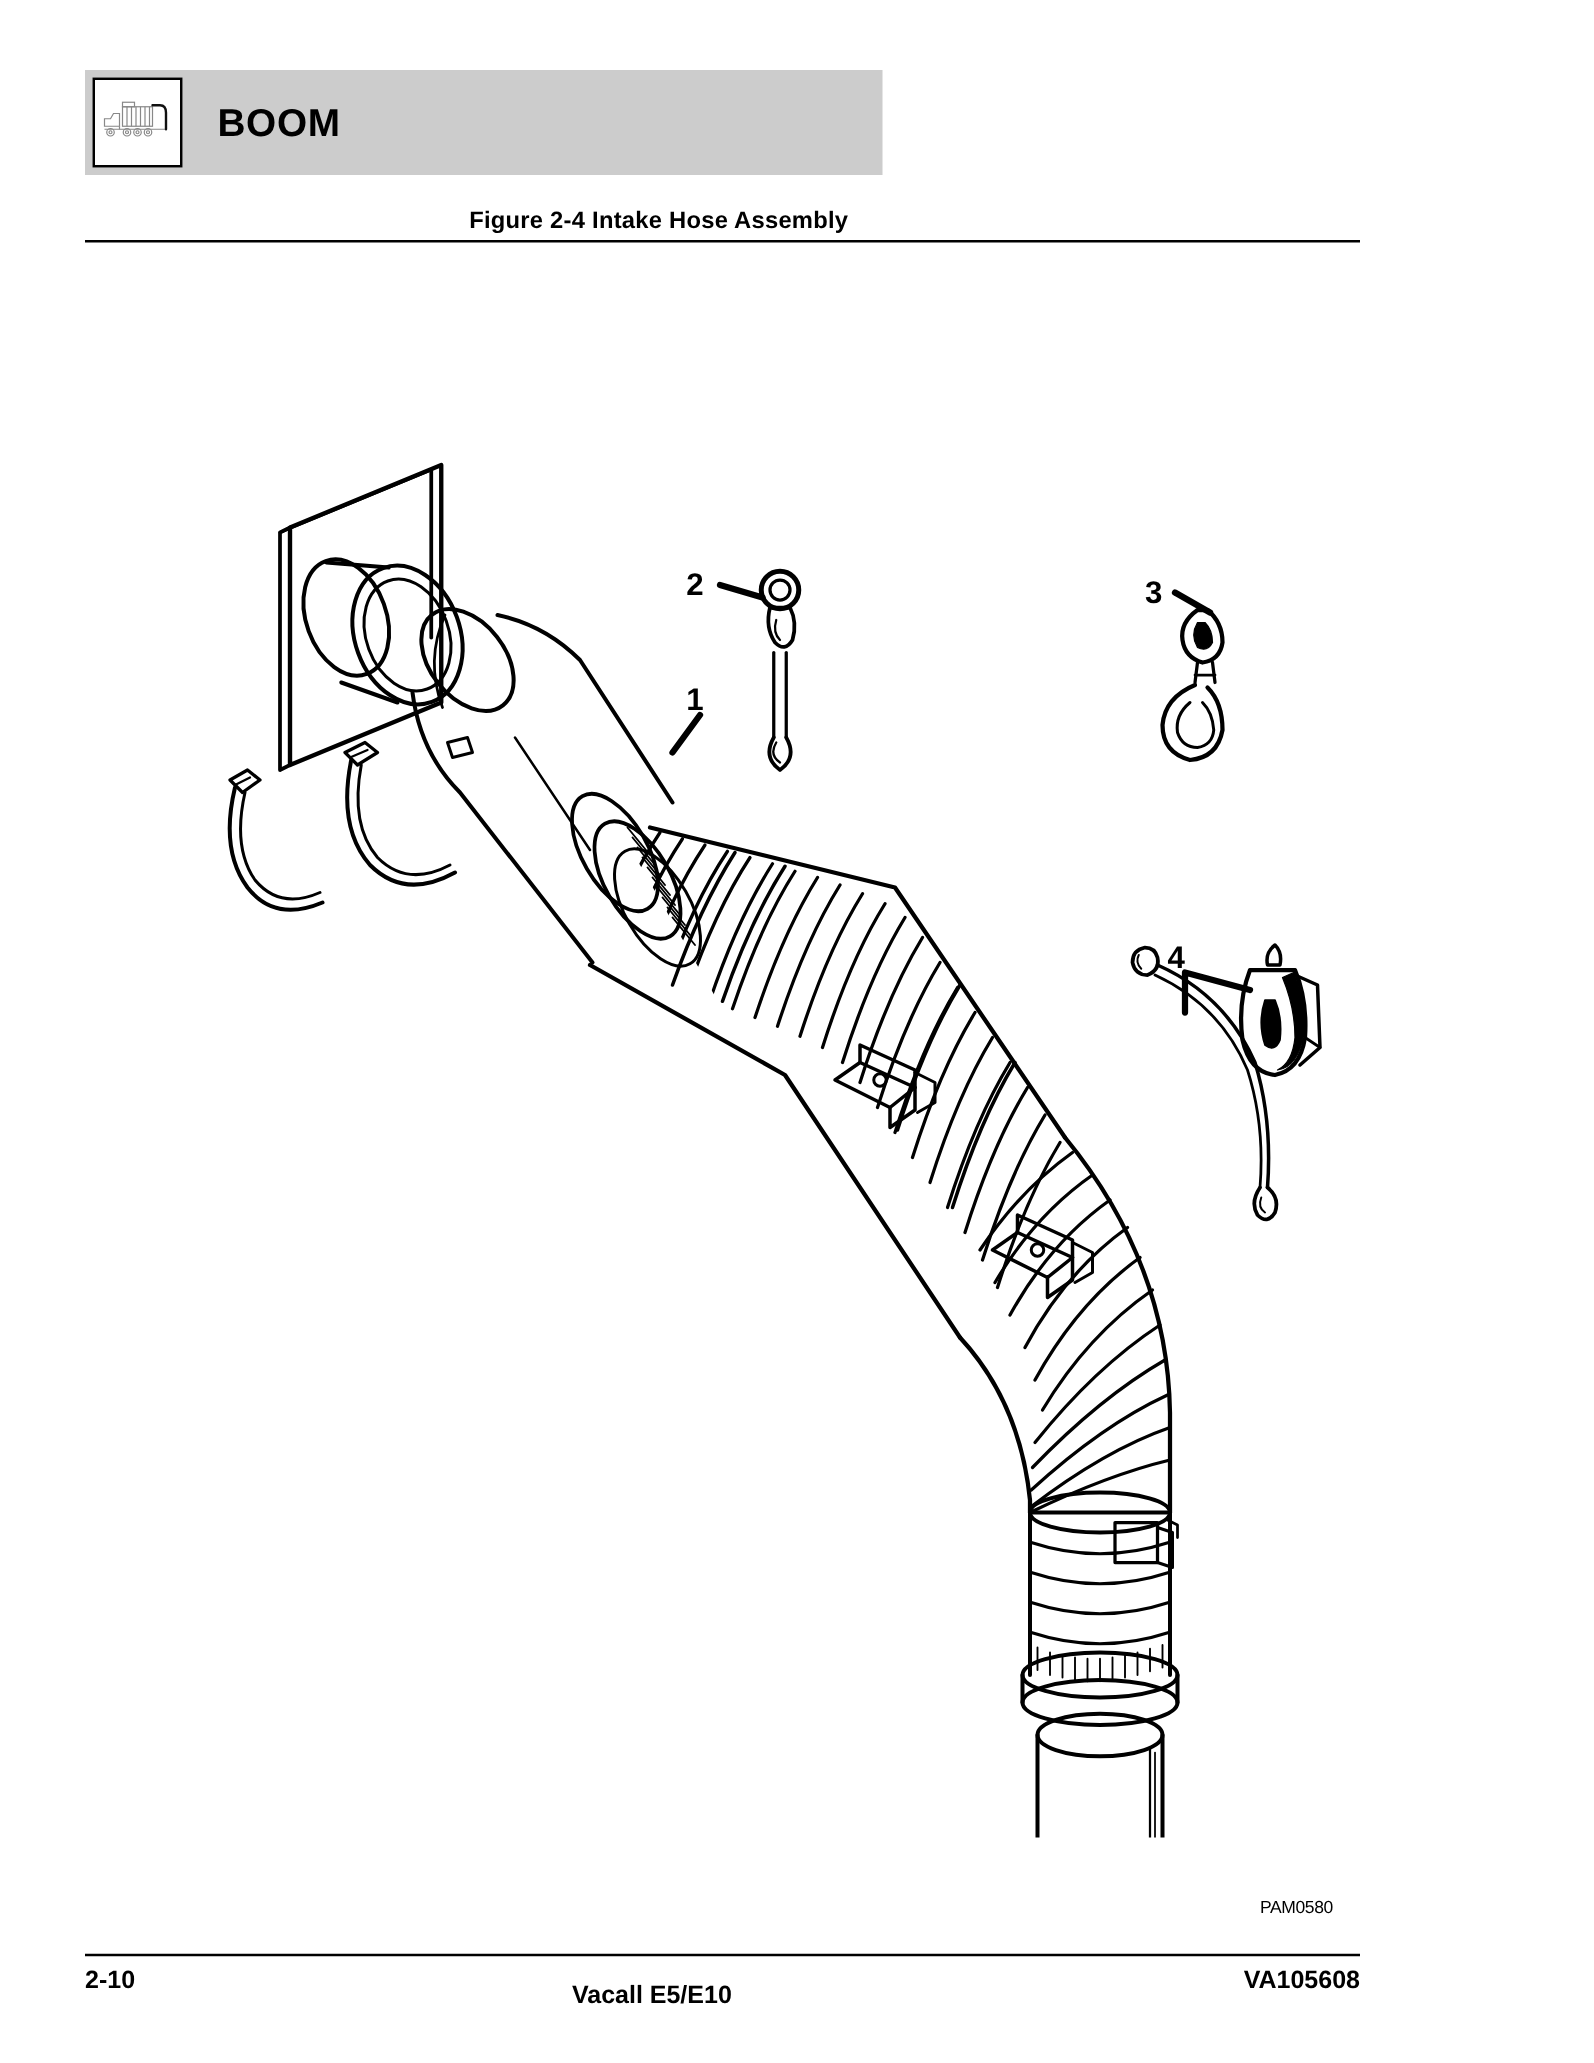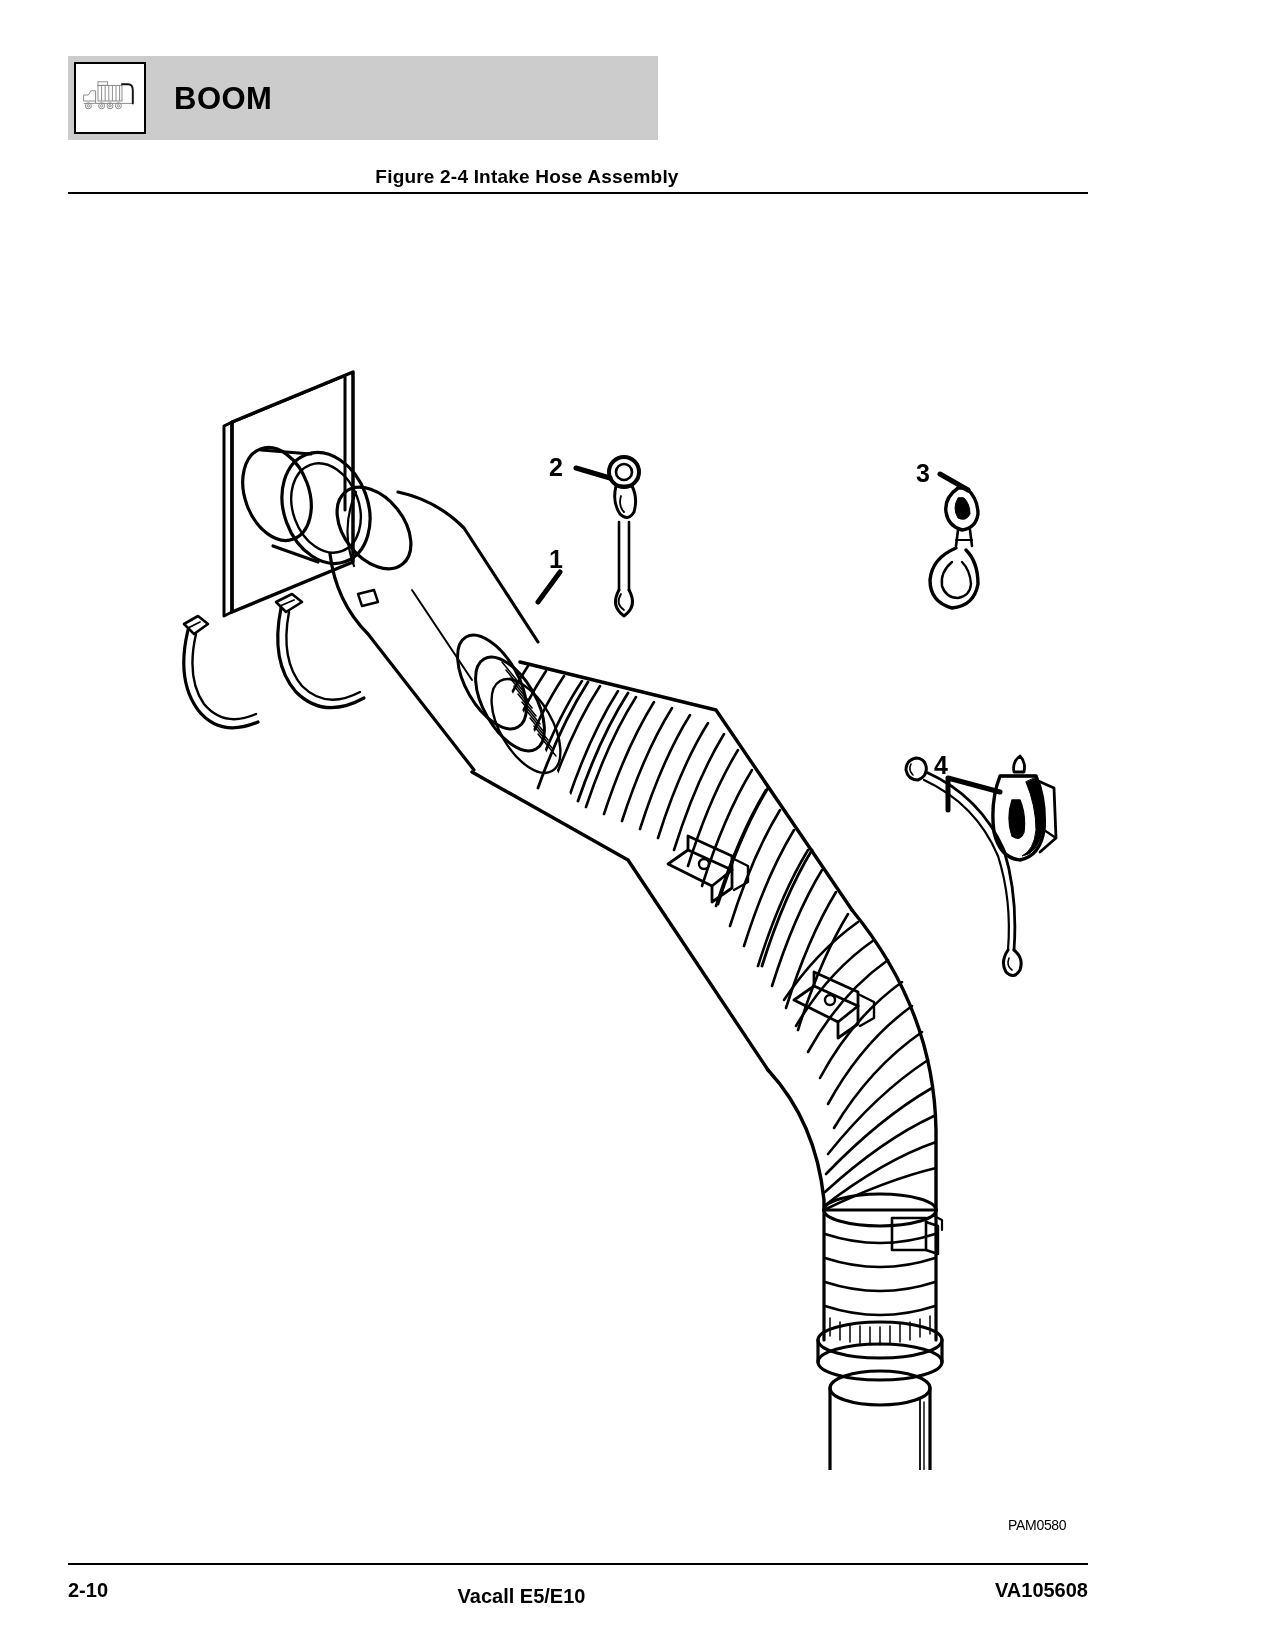--- a/index.html
+++ b/index.html
@@ -15,21 +15,21 @@
     font-family: "Liberation Sans", sans-serif;
     color: #000000;
     overflow: hidden;
   }
 
   
   #header-band {
     position: absolute;
     left: 68px;
     top: 56px;
-    width: 590px;
+    width: 638px;
     height: 84px;
     background: #cccccc;
     display: flex;
     align-items: center;
   }
   #header-icon-box {
     width: 72px;
     height: 72px;
     margin-left: 6px;
     background: #ffffff;
@@ -103,21 +103,20 @@
     height: 2px;
     background: #000000;
   }
   #footer {
     position: absolute;
     left: 68px;
     top: 1573px;
     width: 1020px;
     height: 34px;
     display: flex;
-    align-items: center;
     font-size: 20px;
     font-weight: bold;
   }
   #footer-page  { flex: 0 0 auto; }
   #footer-model { flex: 1 1 auto; text-align: center; margin-left: -60px; margin-top: 12px; }
   #footer-part  { flex: 0 0 auto; }
 </style>
 </head>
 <body>
 

